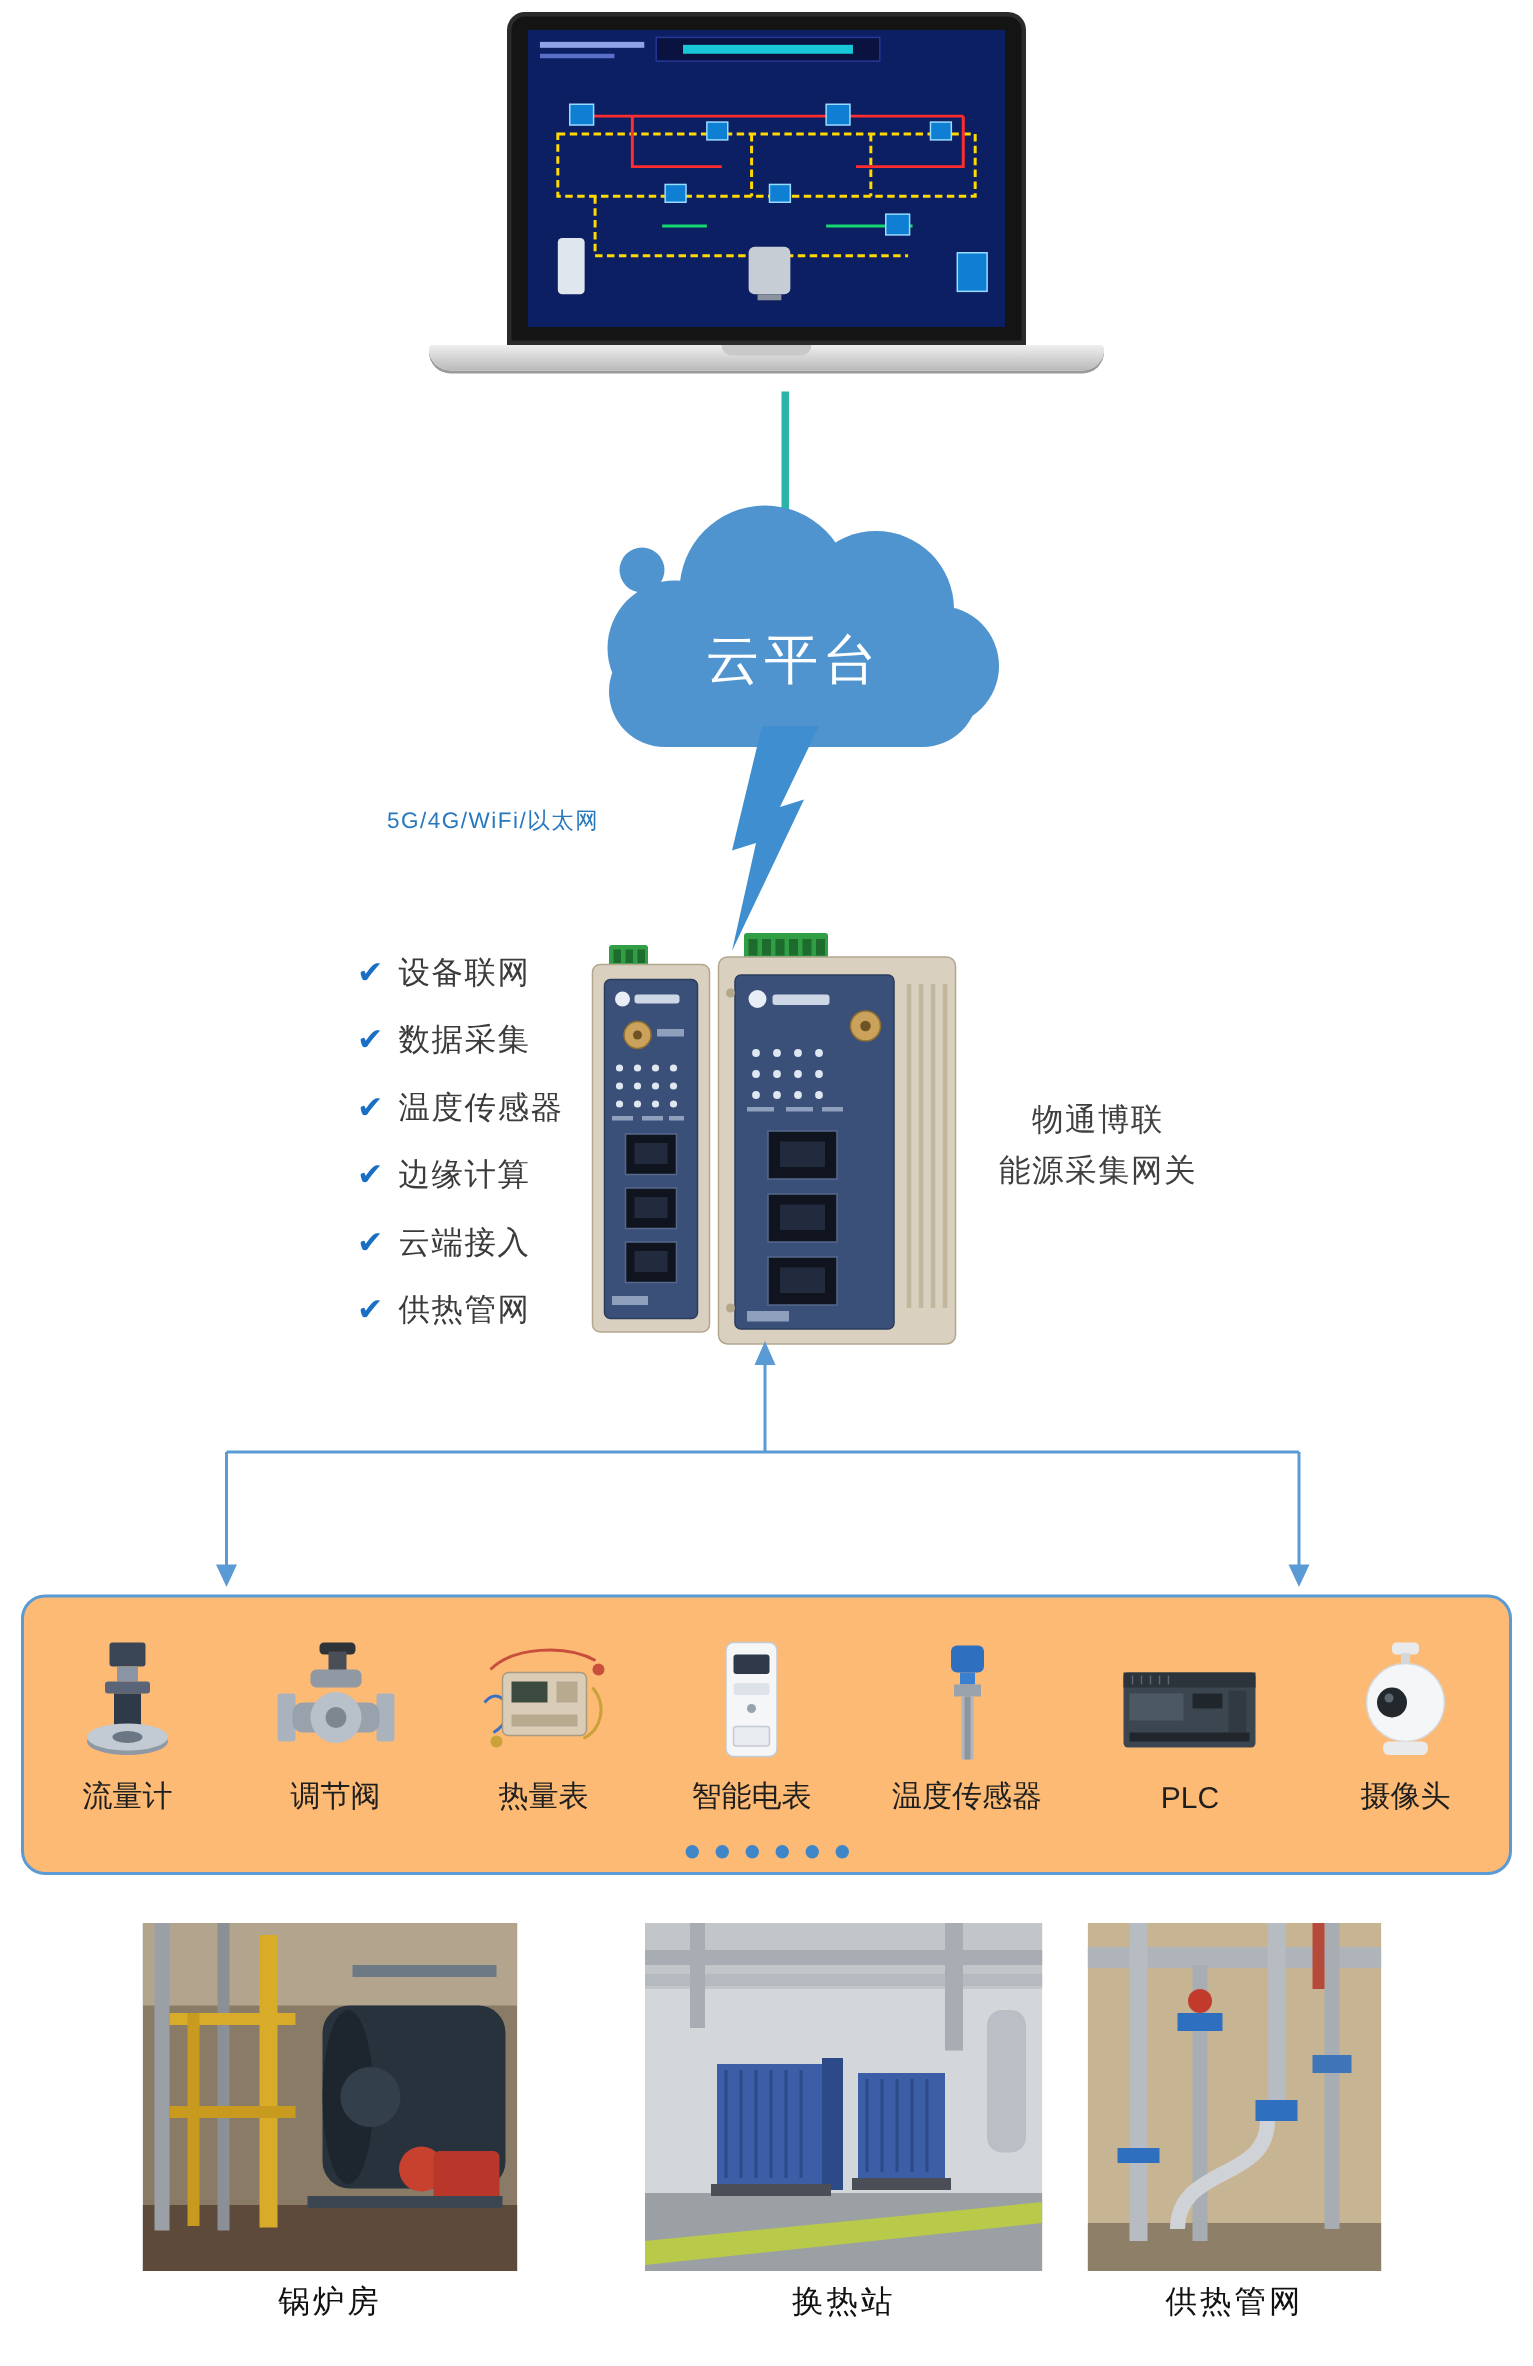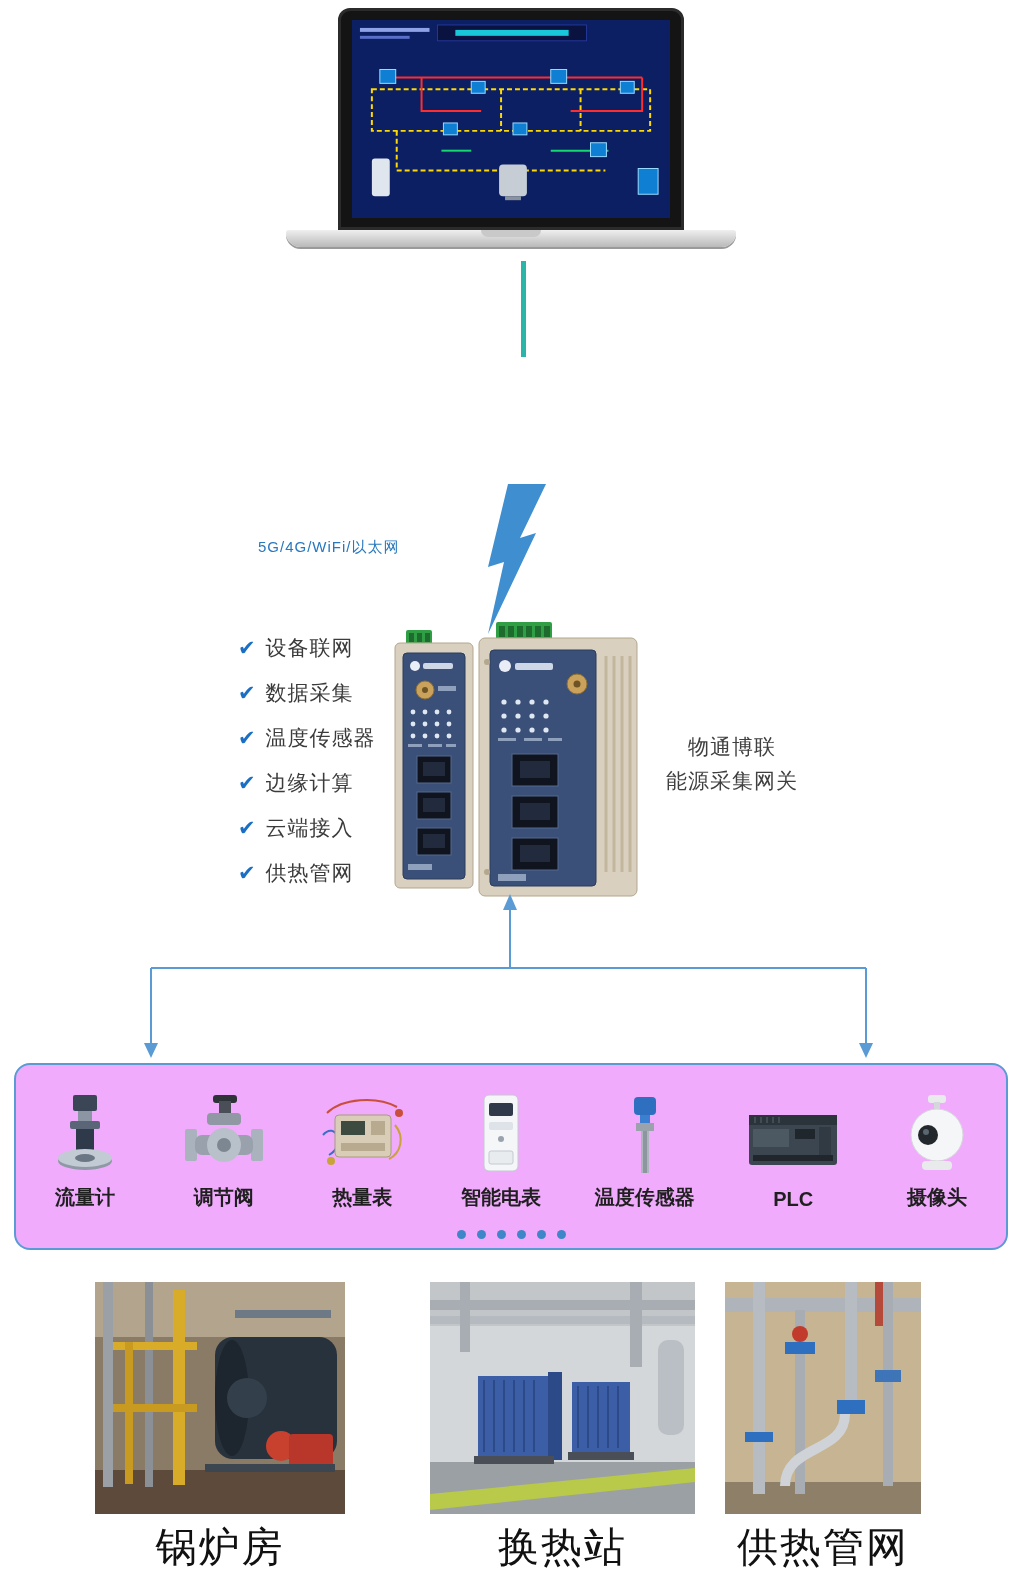--- a/index.html
+++ b/index.html
@@ -45,37 +45,37 @@
   .gw1 svg,.gw2 svg { width:100%; height:100%; display:block; }
   .gw-name { left:632px; top:730px; width:180px; text-align:center; font-size:21px;
              color:#404040; line-height:1.6; letter-spacing:1px;padding-left:20px; }
 
   
   .arrows { left:0; top:880px; width:1022px; height:200px; }
   .arrows svg { width:100%; height:100%; display:block; }
 
   
   .device-box { left:14px; top:1063px; width:994px; height:187px;
-                border:2px solid #5b9bd5; border-radius:16px; background:#f0abfc;font-weight:bold; }
+                border:2px solid #5b9bd5; border-radius:16px; background:#fdba74; }
   .devices-row { display:flex; justify-content:space-between; align-items:flex-end;
                  padding:16px 24px 0 24px; height:146px; }
   .device { display:flex; flex-direction:column; align-items:center; }
   .device-icon svg { display:block; }
   .device-label { font-size:20px; color:#1f1f1f; margin-top:6px; white-space:nowrap; }
   .dots { position:absolute; left:0; right:0; bottom:9px; display:flex;
           justify-content:center; gap:11px; }
   .dot { width:9px; height:9px; border-radius:50%; background:#3f86c9; }
 
   
   .scene-photo { overflow:hidden; }
   .scene-photo svg { width:100%; height:100%; display:block; }
   .photo1 { left:95px;  top:1282px; width:250px; height:232px; }
   .photo2 { left:430px; top:1282px; width:265px; height:232px; }
   .photo3 { left:725px; top:1282px; width:196px; height:232px; }
-  .caption { text-align:center; font-size:41px; color:#111; letter-spacing:2px; }
+  .caption { text-align:center; font-size:21px; color:#111; letter-spacing:2px; }
   .cap1 { left:95px;  top:1520px; width:250px; }
   .cap2 { left:430px; top:1520px; width:265px; }
   .cap3 { left:725px; top:1520px; width:196px; }
 </style>
 </head>
 <body>
 
 <div class="canvas">
 
   <div class="abs laptop-screen">
@@ -113,20 +113,33 @@
       <rect x="20" y="140" width="18" height="38" rx="3" fill="#dfe6ee"></rect>
       <rect x="148" y="146" width="28" height="32" rx="4" fill="#c6cdd5"></rect>
       <rect x="154" y="178" width="16" height="4" fill="#8a939d"></rect>
     </svg>
   </div>
   <div class="abs laptop-base"></div>
   <div class="abs laptop-notch"></div>
 
   <div class="abs teal-line"></div>
 
+  <div class="abs cloud-wrap">
+    <svg viewBox="0 0 282 172">
+      <g fill="#4f94ce">
+        <circle cx="40" cy="48" r="15"></circle>
+        <circle cx="62" cy="100" r="45"></circle>
+        <circle cx="122" cy="62" r="57"></circle>
+        <circle cx="196" cy="74" r="52"></circle>
+        <circle cx="238" cy="112" r="40"></circle>
+        <rect x="18" y="92" width="246" height="74" rx="37"></rect>
+      </g>
+    </svg>
+    <div class="cloud-label">云平台</div>
+  </div>
 
   <div class="abs bolt">
     <svg viewBox="0 0 90 150">
       <polygon points="40,0 78,0 52,54 68,49 20,150 36,78 20,83" fill="#3f8fd0"></polygon>
     </svg>
   </div>
 
   <div class="abs net-label">5G/4G/WiFi/以太网</div>
 
   <div class="abs features">

